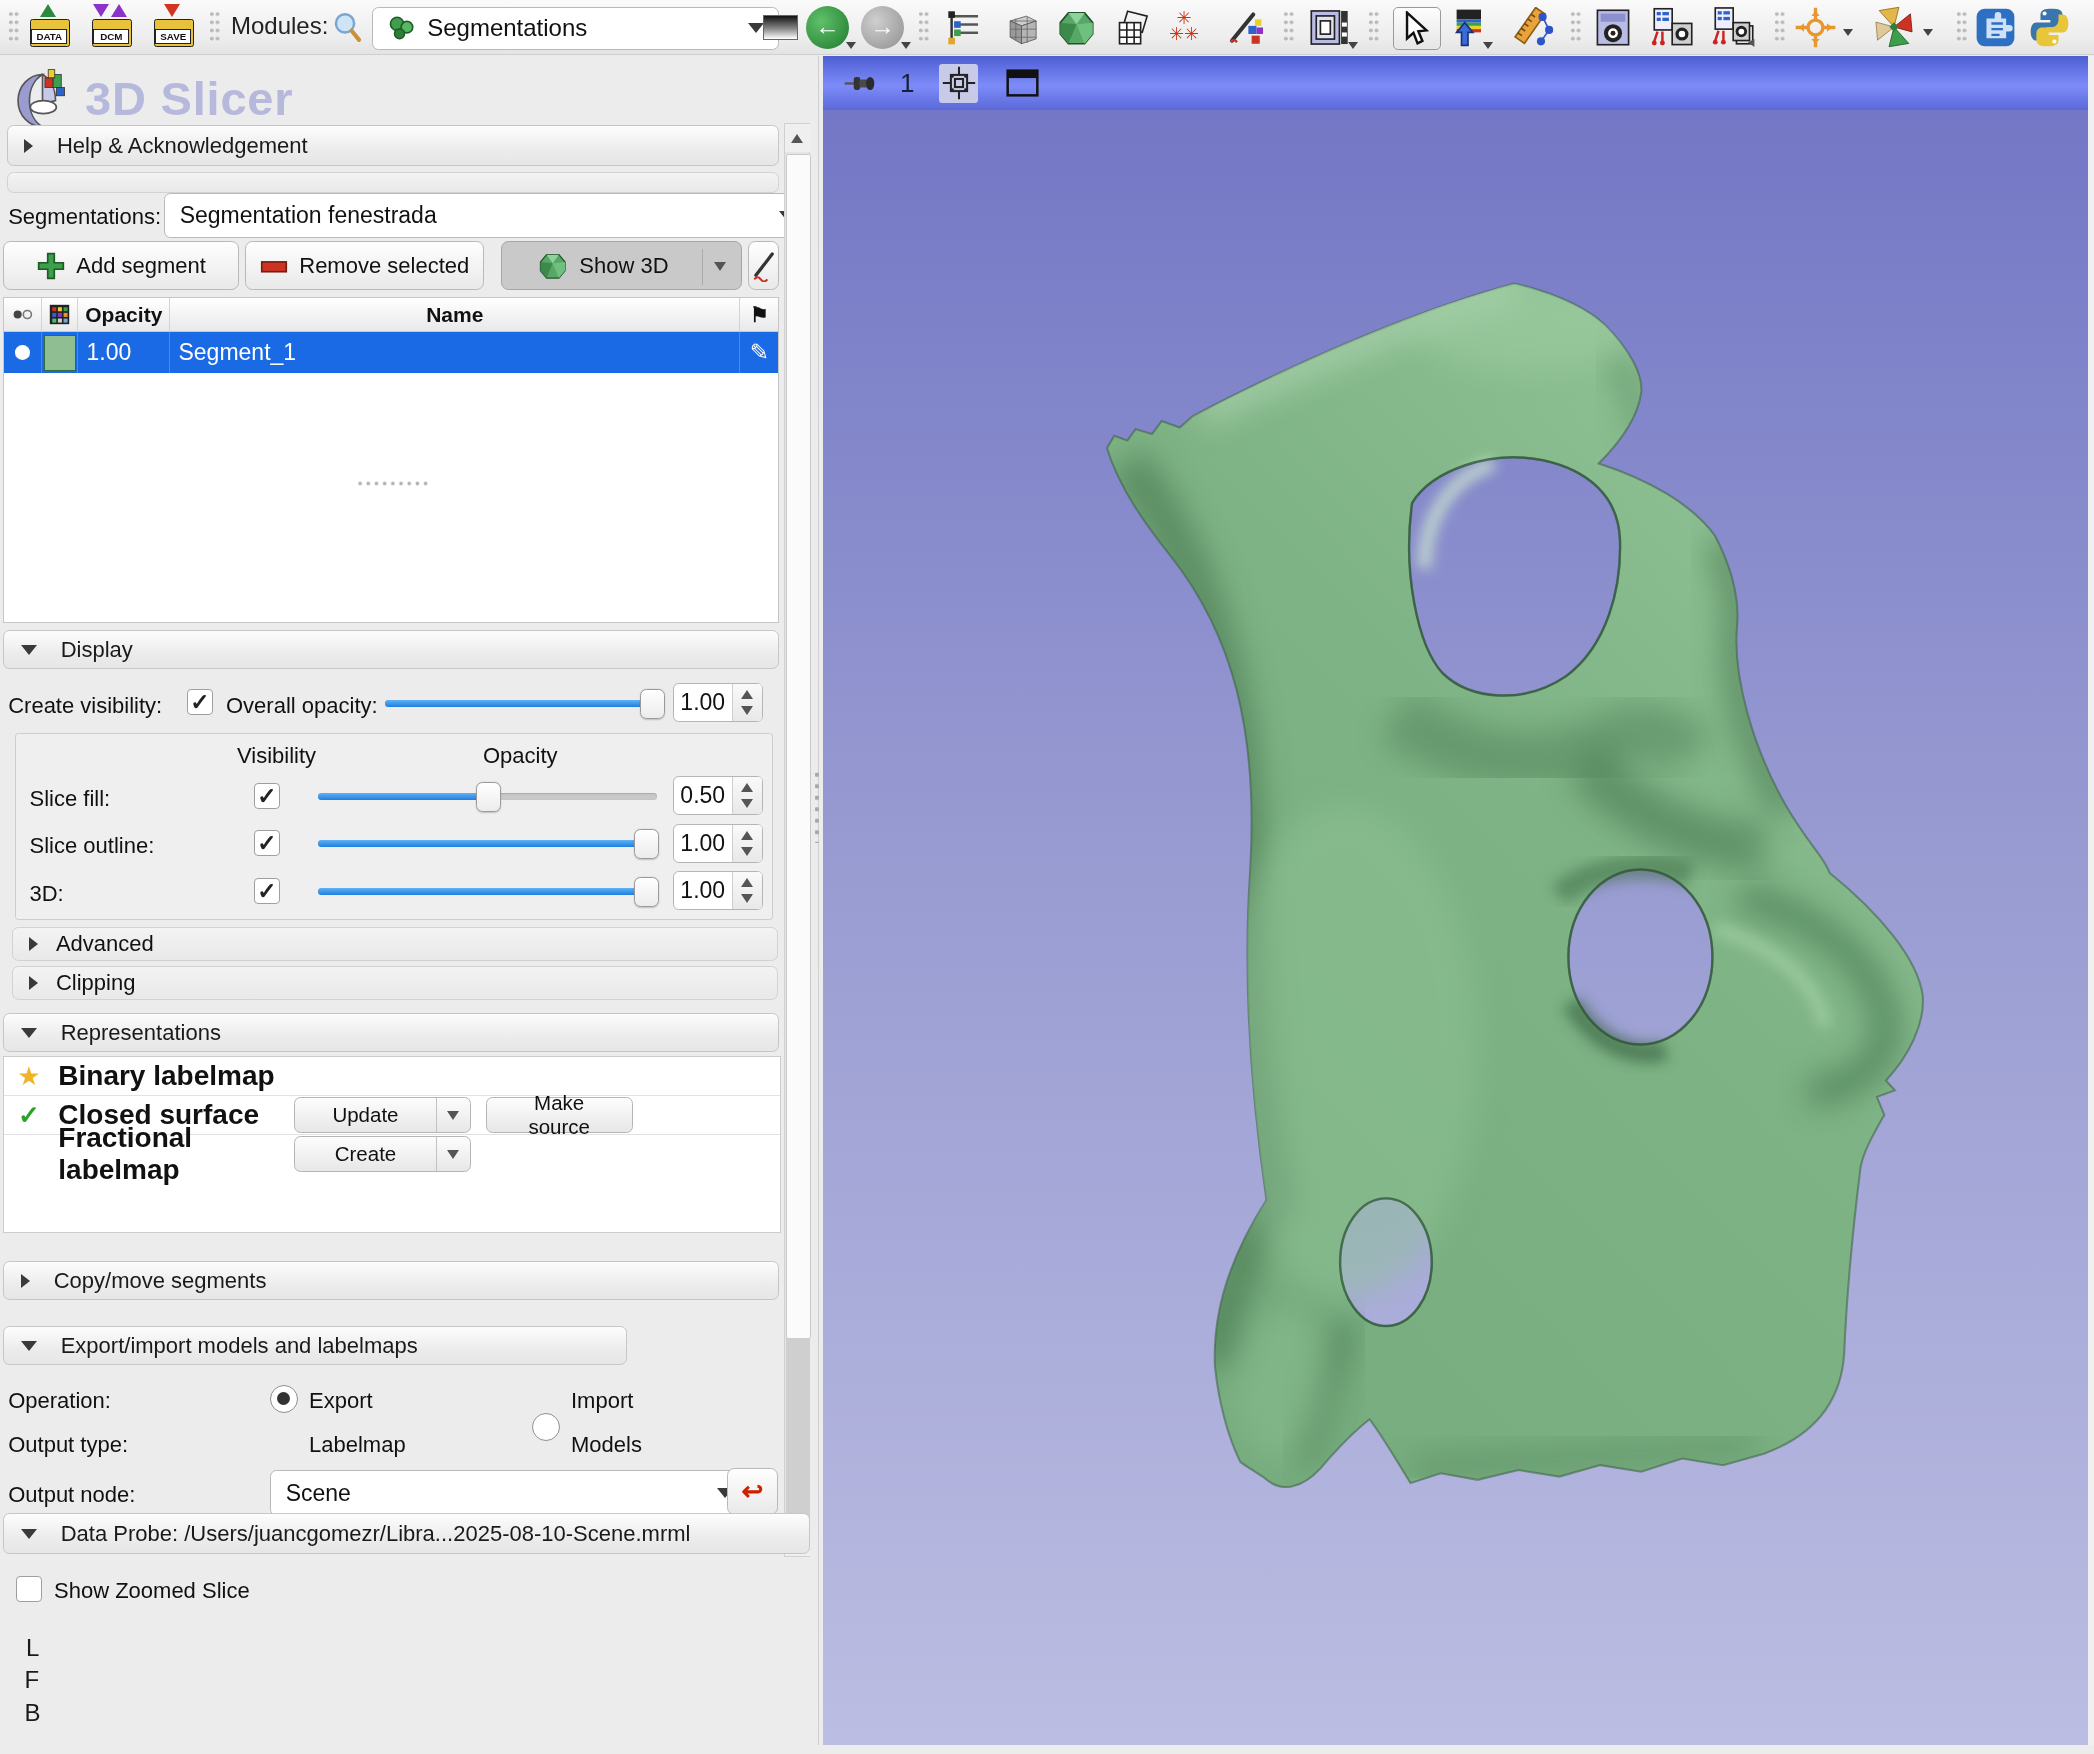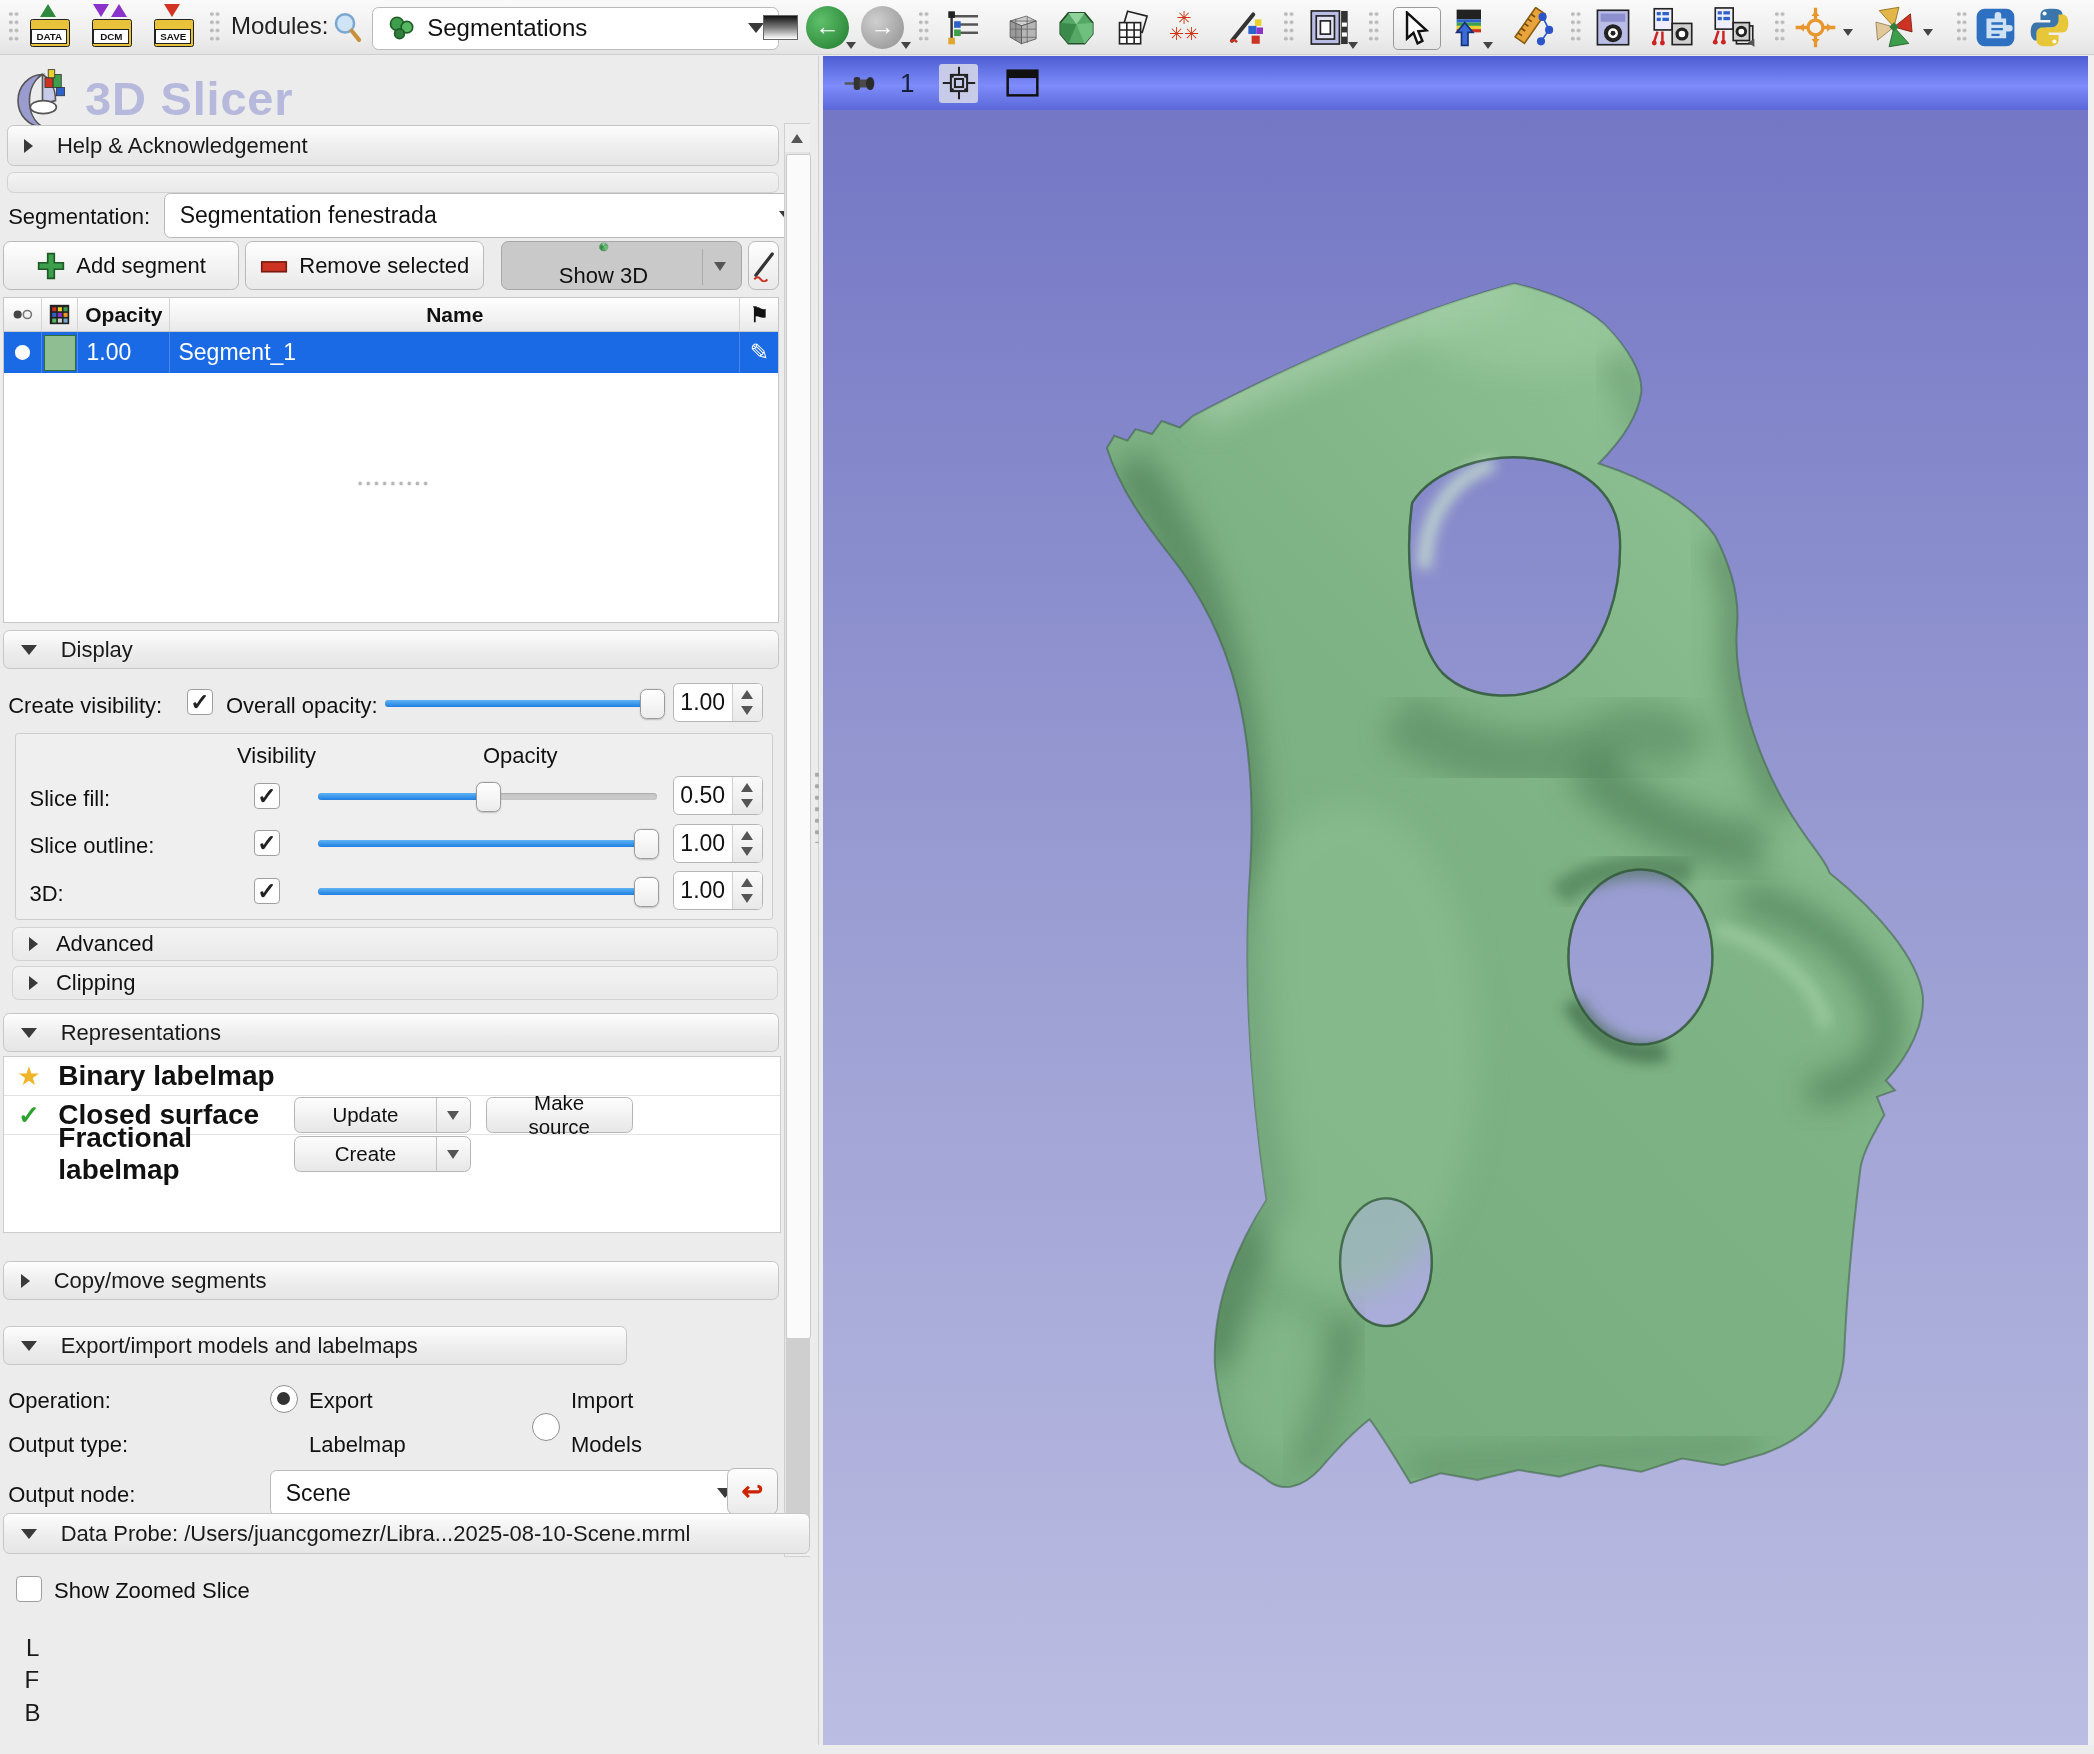--- a/index.html
+++ b/index.html
@@ -29,21 +29,21 @@
 
   
   .left-panel{position:absolute;left:0;top:56px;width:818px;height:1699px;background:#ececec;border-right:1.6px solid #cfcfcf;}
   .slicer-title{position:absolute;left:85px;top:14.7px;font-size:47px;font-weight:600;color:#b6b8dc;letter-spacing:0.8px;}
   .slicer-logo{position:absolute;left:11.5px;top:11.5px;}
   .collapsible{position:absolute;background:linear-gradient(#fdfdfd,#ececec 60%,#e6e6e6);border:1.6px solid #c6c6c6;border-radius:6.5px;display:flex;align-items:center;gap:24px;padding-left:16.4px;box-sizing:border-box;}
   .collapsible .title{font-size:22px;color:#1a1a1a;}
   .flatbar{position:absolute;background:linear-gradient(#f3f3f3,#e9e9e9);border:0.8px solid #d2d2d2;border-radius:6.5px;display:flex;align-items:center;gap:18px;padding-left:16.4px;box-sizing:border-box;}
   .lbl{font-size:22px;color:#111;}
   .btn{background:linear-gradient(#fefefe,#e9e9e9);border:1.6px solid #b9b9b9;border-radius:7.4px;display:flex;align-items:center;justify-content:center;gap:11.5px;font-size:22px;box-sizing:border-box;}
-  .btn.pressed{background:#c9c9c9;border-color:#a6a6a6;flex-direction:column;}
+  .btn.pressed{background:#c9c9c9;border-color:#a6a6a6;}
   .checkbox{width:26px;height:26px;background:#fff;border:1.6px solid #9e9e9e;border-radius:4.1px;display:flex;align-items:center;justify-content:center;font-size:23px;font-weight:bold;color:#222;box-sizing:border-box;}
   .radio{width:28px;height:28px;border-radius:50%;background:#fff;border:1.6px solid #8f8f8f;box-sizing:border-box;position:relative;}
   .radio.sel::after{content:"";position:absolute;left:5.7px;top:5.7px;width:13px;height:13px;border-radius:50%;background:#333;}
   .slider{position:absolute;height:28px;}
   .slider .track{position:absolute;left:0;right:0;top:10.6px;height:7.4px;border-radius:4.1px;background:#c9c9c9;box-shadow:inset 0 0.8px 1.6px #00000033;}
   .slider .fill{position:absolute;left:0;top:10.6px;height:7.4px;border-radius:4.1px;background:linear-gradient(#5fb2f5,#1f7fe0);}
   .slider .handle{position:absolute;top:0;width:23px;height:28px;background:linear-gradient(#ffffff,#ececec);border:0.8px solid #9a9a9a;border-radius:6.5px;box-shadow:0 0.8px 1.6px #0003;}
   .spin{position:absolute;height:39px;background:#fff;border:1.6px solid #b5b5b5;border-radius:5.7px;display:flex;align-items:center;box-sizing:border-box;}
   .spin .val{flex:1;text-align:center;font-size:23px;}
   .spin .btns{width:29.5px;height:100%;border-left:1.6px solid #cfcfcf;display:flex;flex-direction:column;align-items:center;justify-content:space-evenly;background:linear-gradient(#fafafa,#e8e8e8);border-radius:0 4.1px 4.1px 0;}
@@ -336,21 +336,21 @@
         <rect x="54" y="24" width="10" height="10" fill="#2c62c9" stroke="#333"></rect>
     </svg>
     <div class="slicer-title">3D Slicer</div>
 
     <div class="collapsible" style="left:6.5px;top:69px;width:772px;height:41px">
       <div class="tri-r"></div>
       <span class="title">Help &amp; Acknowledgement</span>
     </div>
     <div class="flatbar" style="left:6.5px;top:116px;width:772px;height:21px"></div>
 
-    <span class="lbl abs" style="left:8.2px;top:148px">Segmentation:</span>
+    <span class="lbl abs" style="left:8.2px;top:148px">Segmentations:</span>
     <div class="combo abs" style="left:164px;top:137px;width:615px;height:43px">
       <span style="font-size:23px;flex:1">Segmentation fenestrada</span>
       <div class="tri-d"></div>
     </div>
 
     <div class="btn abs" style="left:3.3px;top:185px;width:236px;height:49px">
       <svg width="28" height="28" viewBox="0 0 34 34">
         <path d="M13 2 h8 v11 h11 v8 H21 v11 h-8 V21 H2 v-8 h11 Z" fill="#3d9e4b" stroke="#1d5a26" stroke-width="2"></path>
       </svg>
       <span>Add segment</span>

